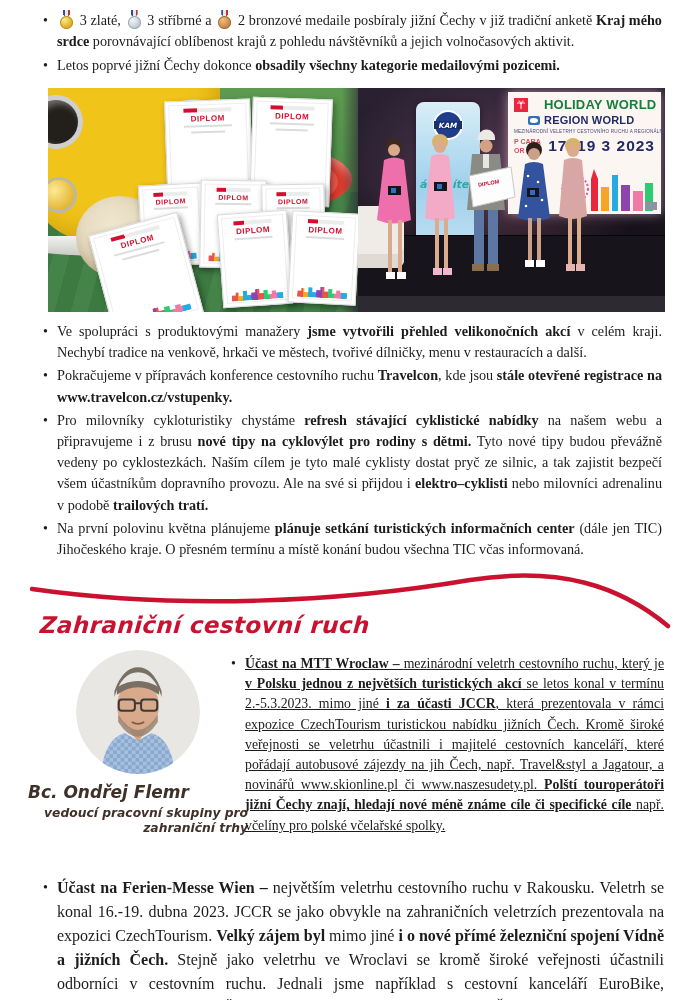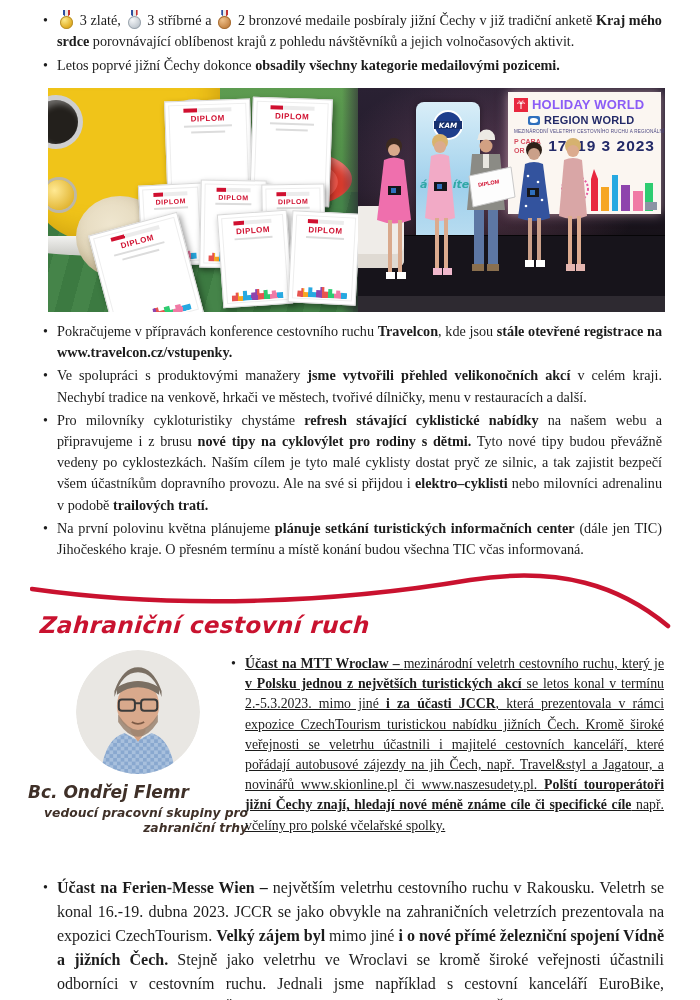--- a/index.html
+++ b/index.html
@@ -67,21 +67,21 @@
   .photoR .floor2{position:absolute;left:0;bottom:0;width:100%;height:16px;background:#2e2a31;}
   .banner{position:absolute;left:58px;top:14px;width:64px;height:154px;border-radius:8px 8px 0 0;
     background:linear-gradient(180deg,#d9eef8,#9fd0ec 55%,#c2e1f2);box-shadow:0 0 6px rgba(0,0,0,.4);}
   .banner .frag{position:absolute;left:4px;top:76px;width:58px;color:#2fa7a5;
     font:italic 700 11px "DejaVu Sans",sans-serif;word-spacing:10px;}
   .kam{position:absolute;left:17px;top:8px;}
   .screen{position:absolute;left:150px;top:4px;width:153px;height:122px;background:#fbf6f1;
     box-shadow:0 0 10px rgba(255,210,220,.55);padding:5px 6px;box-sizing:border-box;
     font-family:"Liberation Sans","DejaVu Sans",sans-serif;}
   .scr-row{display:flex;align-items:center;gap:4px;}
-  .scr-t1{color:#8b5cf6;font-weight:700;font-size:13px;letter-spacing:.2px;white-space:nowrap;}
+  .scr-t1{color:#15803d;font-weight:700;font-size:13px;letter-spacing:.2px;white-space:nowrap;margin-left:12px;}
   .scr-t2{color:#232a68;font-weight:700;font-size:11px;letter-spacing:.2px;white-space:nowrap;}
   .palm{width:14px;height:14px;background:#e8273f;display:flex;align-items:center;justify-content:center;flex:0 0 auto;}
   .mapcz{width:12px;height:9px;background:#2f6fbd;border-radius:2px;display:flex;align-items:center;justify-content:center;flex:0 0 auto;margin-left:14px;}
   .mapcz i{display:block;width:8px;height:5px;background:#fff;border-radius:40% 60% 55% 45%;}
   .scr-sub{margin-top:3px;color:#4a4680;font-size:4.6px;letter-spacing:.2px;white-space:nowrap;}
   .scr-row4{display:flex;margin-top:3px;}
   .scr-frag{color:#d03046;font-weight:700;font-size:7px;line-height:9px;opacity:.85;width:44px;}
   .scr-date{color:#232a68;font-weight:700;font-size:15.5px;letter-spacing:1px;margin-left:2px;white-space:nowrap;}
   .scr-sky{position:absolute;right:4px;bottom:3px;}
   .scr-mm{position:absolute;right:4px;bottom:4px;width:12px;height:8px;background:#8d93a4;}
@@ -303,22 +303,22 @@
         <rect x="210" y="128" width="4" height="48" fill="#dcab8e"></rect>
           <rect x="219" y="128" width="4" height="48" fill="#dcab8e"></rect>
         <rect x="208" y="176" width="9" height="7" fill="#e4b6b0"></rect>
           <rect x="218" y="176" width="9" height="7" fill="#e4b6b0"></rect>
       </svg>
       <div class="floor2"></div>
     </div>
   </div>
 
   <ul class="blist mid">
+    <li><span>Ve spolupráci s produktovými manažery </span><span class="b">jsme vytvořili přehled velikonočních akcí</span><span> v celém kraji. Nechybí tradice na venkově, hrkači ve městech, tvořivé dílničky, menu v restauracích a další.</span></li>
     <li><span>Pokračujeme v přípravách konference cestovního ruchu </span><span class="b">Travelcon</span><span>, kde jsou </span><span class="b">stále otevřené registrace na www.travelcon.cz/vstupenky.</span></li>
-    <li><span>Ve spolupráci s produktovými manažery </span><span class="b">jsme vytvořili přehled velikonočních akcí</span><span> v celém kraji. Nechybí tradice na venkově, hrkači ve městech, tvořivé dílničky, menu v restauracích a další.</span></li>
     <li><span>Pro milovníky cykloturistiky chystáme </span><span class="b">refresh stávající cyklistické nabídky</span><span> na našem webu a připravujeme i z brusu </span><span class="b">nové tipy na cyklovýlet pro rodiny s dětmi.</span><span> Tyto nové tipy budou převážně vedeny po cyklostezkách. Naším cílem je tyto malé cyklisty dostat pryč ze silnic, a tak zajistit bezpečí všem účastníkům dopravního provozu. Ale na své si přijdou i </span><span class="b">elektro–cyklisti</span><span> nebo milovníci adrenalinu v podobě </span><span class="b">trailových tratí.</span></li>
     <li><span>Na první polovinu května plánujeme </span><span class="b">plánuje setkání turistických informačních center</span><span> (dále jen TIC) Jihočeského kraje. O přesném termínu a místě konání budou všechna TIC včas informovaná.</span></li>
   </ul>
 
   <svg class="wave" width="645" height="72" viewBox="0 0 645 72">
     <path d="M2,21 C150,42 310,34 440,12 C530,-2 590,18 638,58" fill="none" stroke="#c9122f" stroke-width="4.5" stroke-linecap="round"></path>
   </svg>
 
   <h2 class="heading">Zahraniční cestovní ruch</h2>
 

